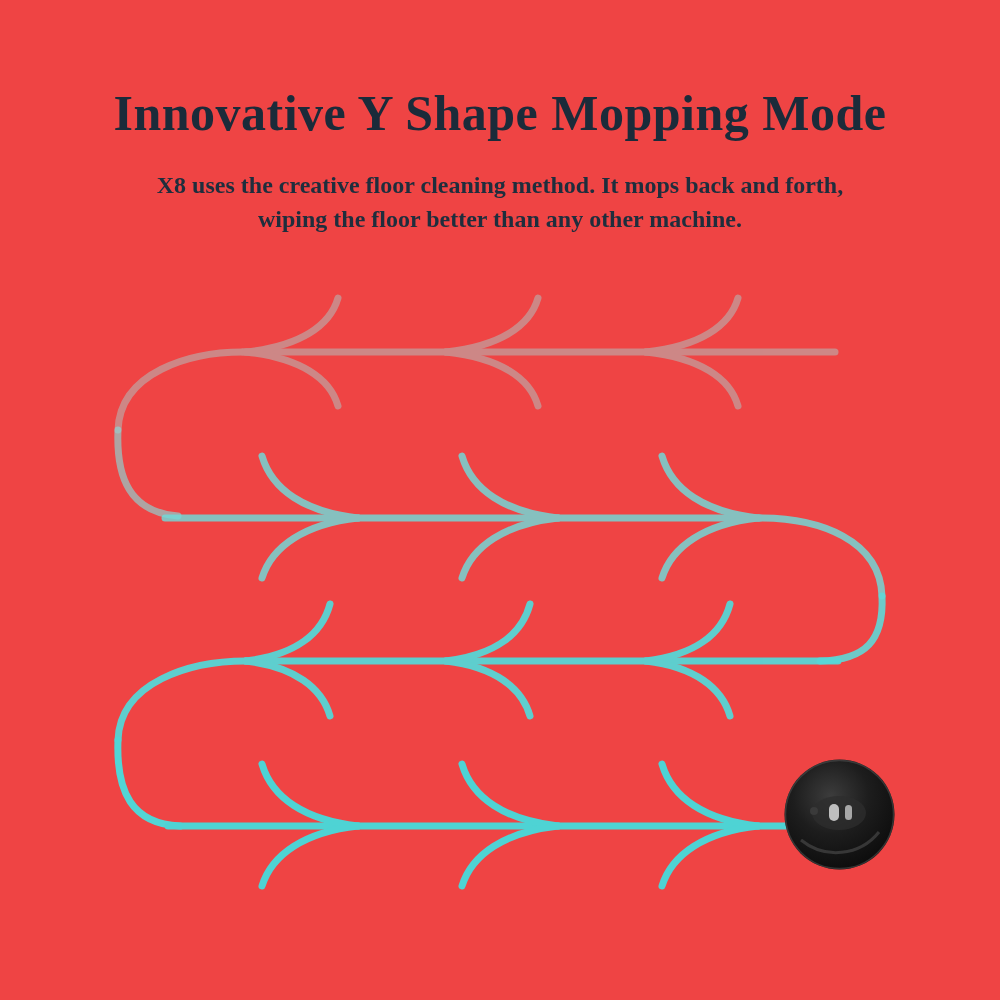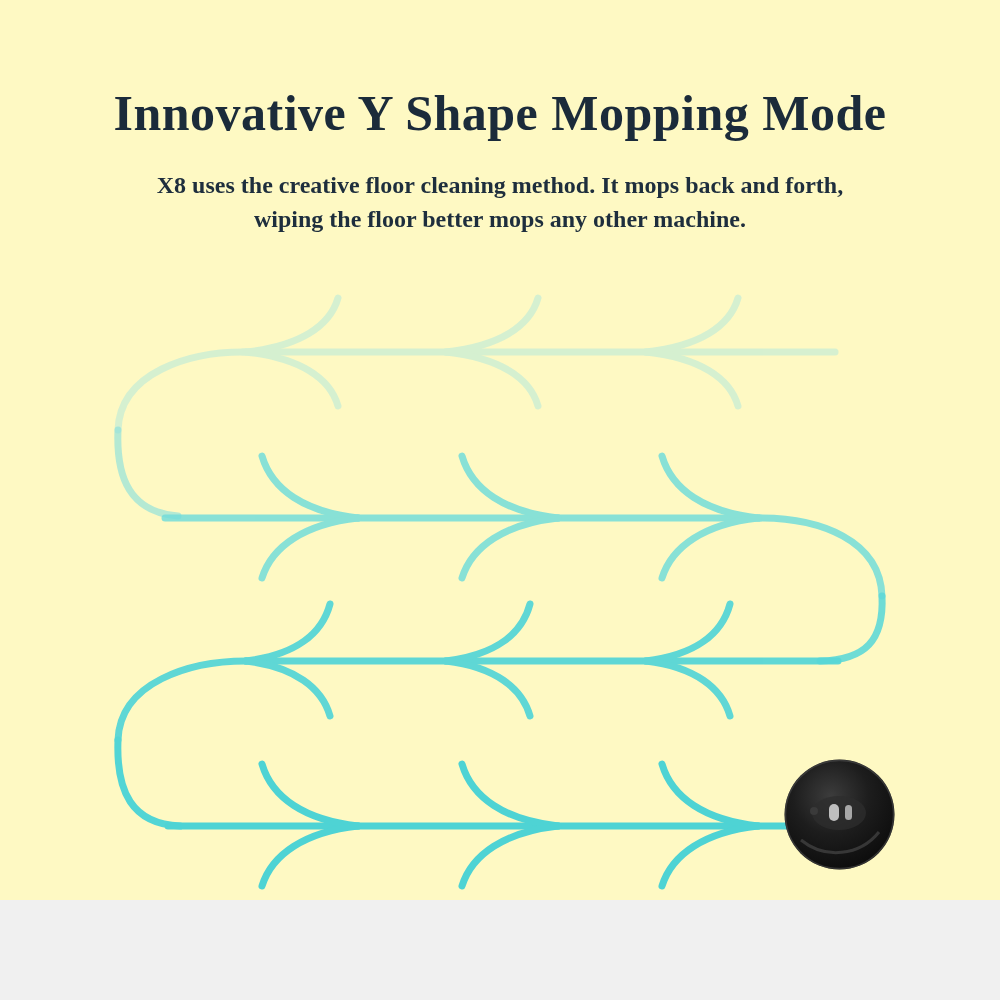--- a/index.html
+++ b/index.html
@@ -9,22 +9,22 @@
   body {
     width: 1000px;
     height: 1000px;
     background: #f0f0f0;
     font-family: "Liberation Serif", serif;
     overflow: hidden;
   }
   .page {
     position: relative;
     width: 1000px;
-    height: 900px;
-    background: #fef9c3;
+    height: 1000px;
+    background: #ef4444;
   }
   .title {
     position: absolute;
     top: 86px;
     left: 0;
     width: 1000px;
     text-align: center;
     font-family: "Liberation Serif", serif;
     font-weight: bold;
     font-size: 50px;
@@ -65,21 +65,21 @@
 </style>
 </head>
 <body>
 
 <div class="page">
 
   <div class="title">Innovative Y Shape Mopping Mode</div>
 
   <div class="subtitle">
     <span class="line">X8 uses the creative floor cleaning method. It mops back and forth,</span>
-    <span class="line">wiping the floor better mops any other machine.</span>
+    <span class="line">wiping the floor better than any other machine.</span>
   </div>
 
   <svg class="diagram" viewBox="0 0 1000 1000">
     <g fill="none" stroke-linecap="round" stroke-linejoin="round" stroke-width="7">
 
       <g stroke="#9fe4e2" opacity="0.42">
         <path d="M835,352 L243,352"></path>
         <path d="M243,352 C190,352 120,372 118,430"></path>
 
         <path d="M338,298 C330,326 300,346 246,352"></path>

